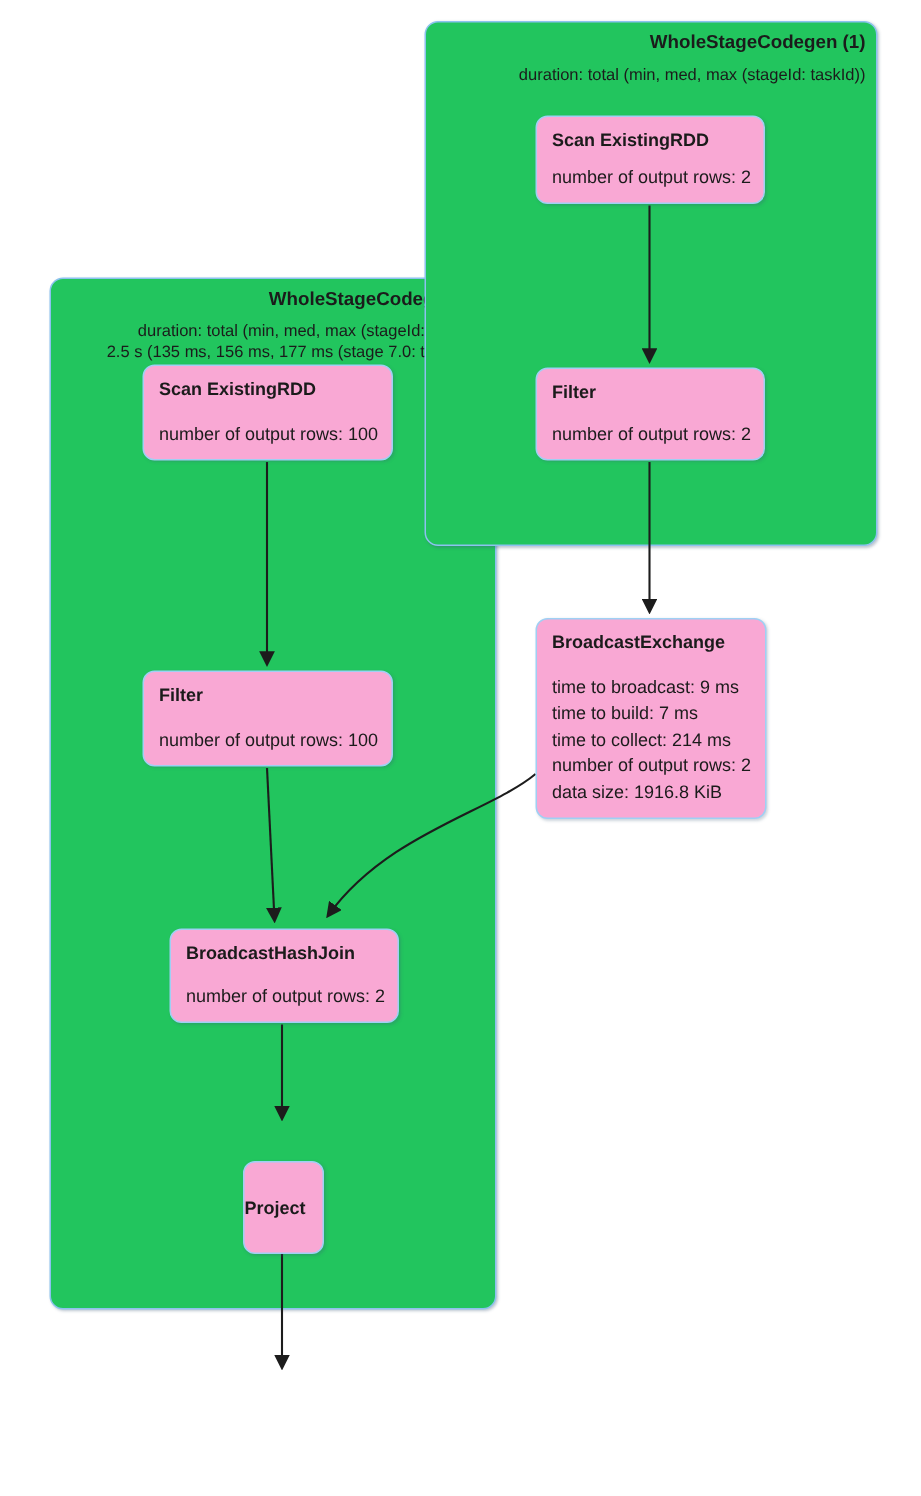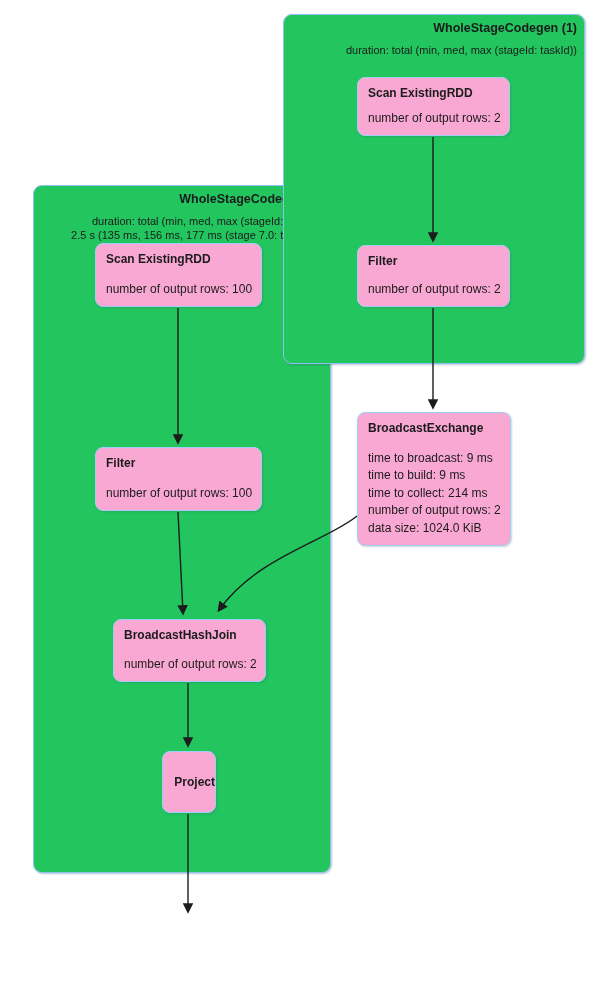--- a/index.html
+++ b/index.html
@@ -68,22 +68,23 @@
   }
   .metric-node {
     display: flex;
     flex-direction: column;
     justify-content: space-between;
     padding: 8px 10px;
   }
   .label-node {
     display: flex;
     align-items: center;
-    justify-content: flex-end;
+    justify-content: flex-start;
     text-align: center;
+    margin-top: 23px;
   }
   .node-title { font-weight: bold; line-height: 15px; white-space: nowrap; }
   .node-metrics { line-height: 17.5px; }
   .node-metric  { line-height: 17.5px; white-space: nowrap; }
 </style>
 </head>
 <body>
 
 <div class="canvas">
 
@@ -124,24 +125,24 @@
 
   <div class="node metric-node" style="left:357px; top:245px; width:153px; height:62px;">
     <div class="node-title">Filter</div>
     <div class="node-metric">number of output rows: 2</div>
   </div>
 
   <div class="node metric-node" style="left:357px; top:412px; width:154px; height:134px;">
     <div class="node-title">BroadcastExchange</div>
     <div class="node-metrics">
       <div class="node-metric">time to broadcast: 9 ms</div>
-      <div class="node-metric">time to build: 9 ms</div>
+      <div class="node-metric">time to build: 7 ms</div>
       <div class="node-metric">time to collect: 214 ms</div>
       <div class="node-metric">number of output rows: 2</div>
-      <div class="node-metric">data size: 1024.0 KiB</div>
+      <div class="node-metric">data size: 1916.8 KiB</div>
     </div>
   </div>
 
   <div class="node metric-node" style="left:95px; top:243px; width:167px; height:64px;">
     <div class="node-title">Scan ExistingRDD</div>
     <div class="node-metric">number of output rows: 100</div>
   </div>
 
   <div class="node metric-node" style="left:95px; top:447px; width:167px; height:64px;">
     <div class="node-title">Filter</div>

